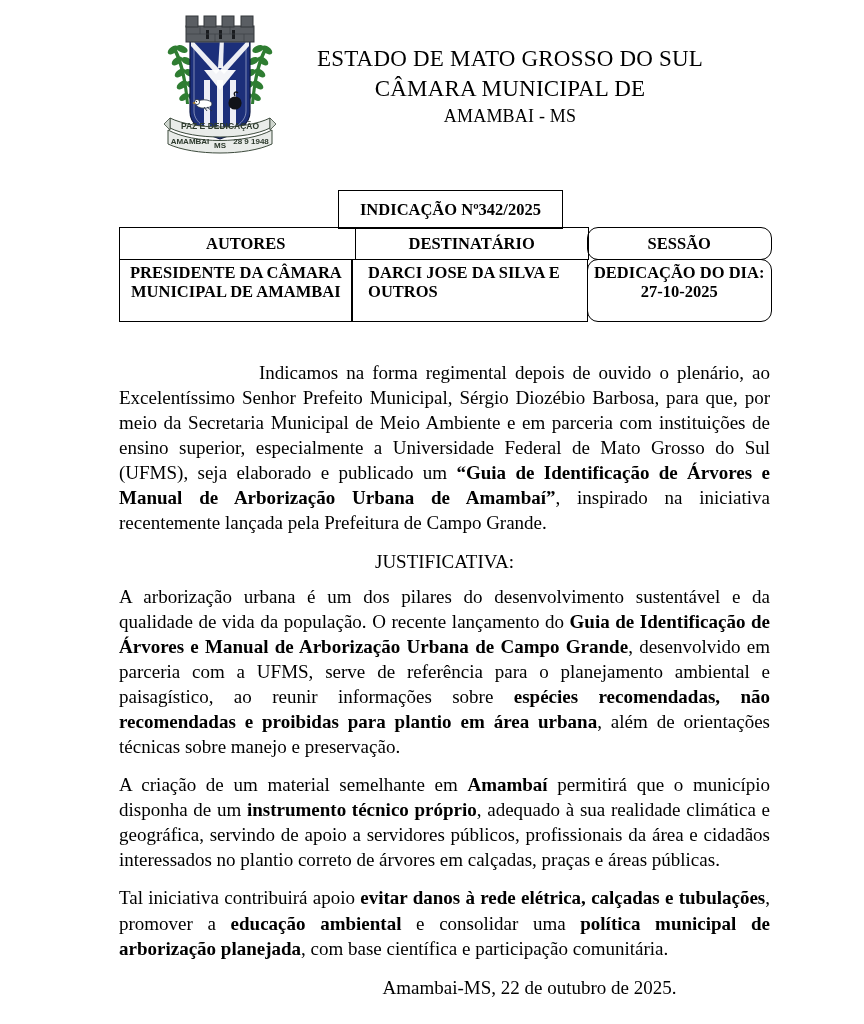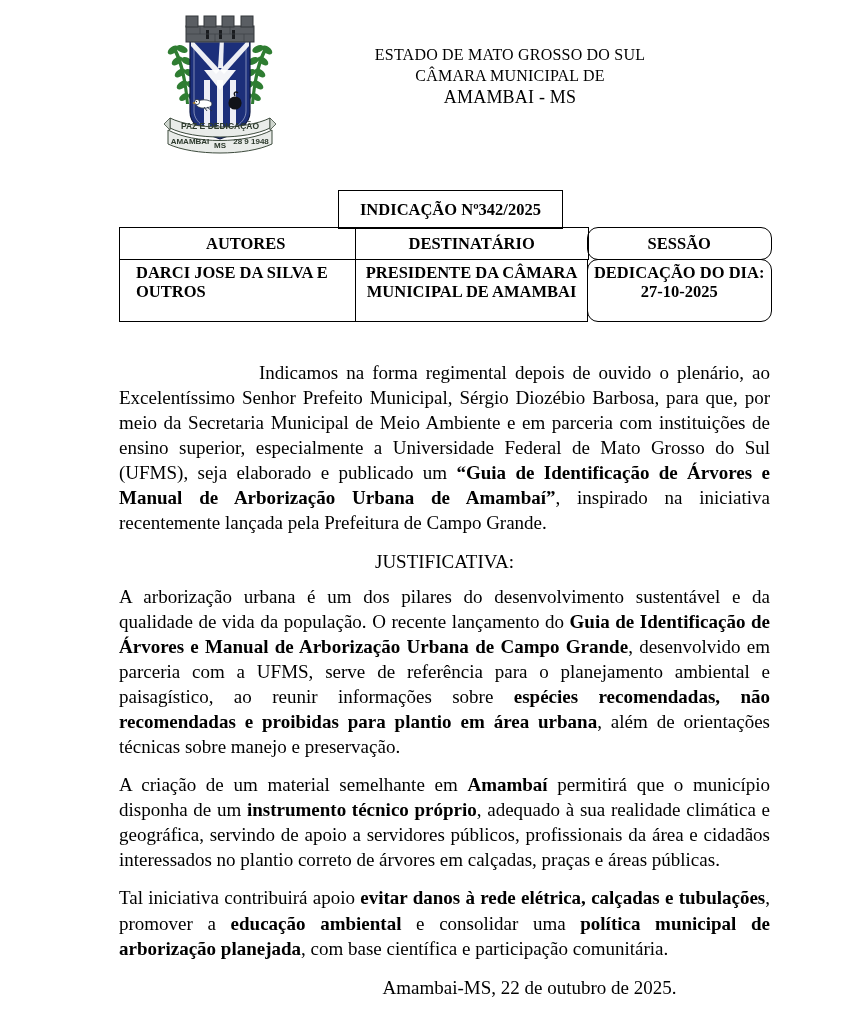--- a/index.html
+++ b/index.html
@@ -34,21 +34,21 @@
   .header-text {
     position: absolute;
     left: 300px;
     top: 44px;
     width: 420px;
     text-align: center;
     line-height: 1.32;
   }
   .header-line1,
   .header-line2 {
-    font-size: 16px;
+    font-size: 23px;
     letter-spacing: 0.2px;
     white-space: nowrap;
   }
   .header-line3 {
     font-size: 18px;
     letter-spacing: 0.2px;
     white-space: nowrap;
   }
 
   
@@ -258,22 +258,22 @@
     <div class="cell-blank-r"></div>
   </div>
 
   <div class="row-head">
     <div class="th col-a">AUTORES</div>
     <div class="th col-b">DESTINATÁRIO</div>
     <div class="th col-c">SESSÃO</div>
   </div>
 
   <div class="row-data">
+    <div class="td col-b td-center">PRESIDENTE DA CÂMARA MUNICIPAL DE AMAMBAI</div>
     <div class="td col-a td-left">DARCI JOSE DA SILVA E OUTROS</div>
-    <div class="td col-b td-center">PRESIDENTE DA CÂMARA MUNICIPAL DE AMAMBAI</div>
     <div class="td col-c td-center">
       <span>DEDICAÇÃO DO DIA:</span>
       <br>
       <span>27-10-2025</span>
     </div>
   </div>
 </div>
 
 <div class="body-text">
 

